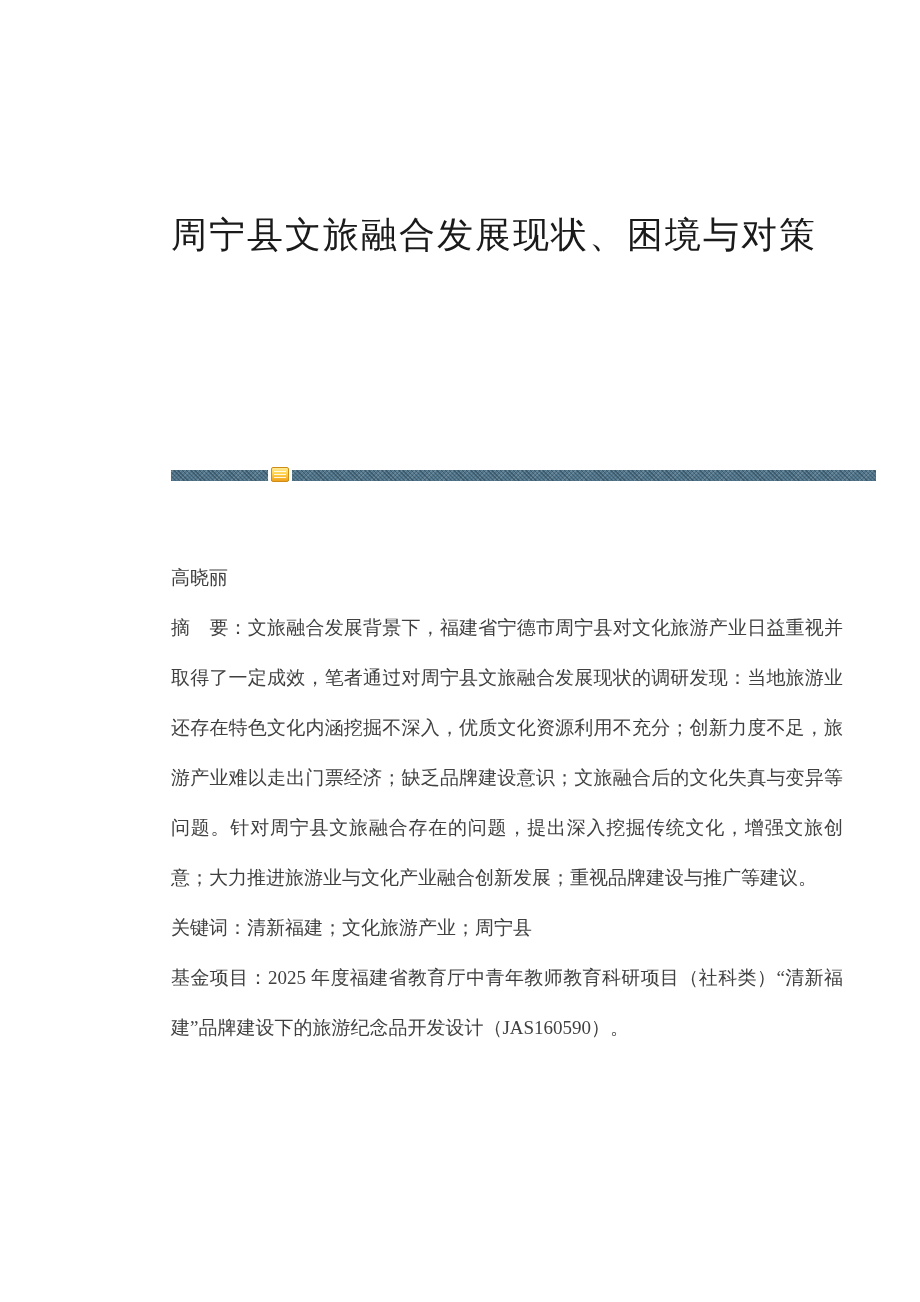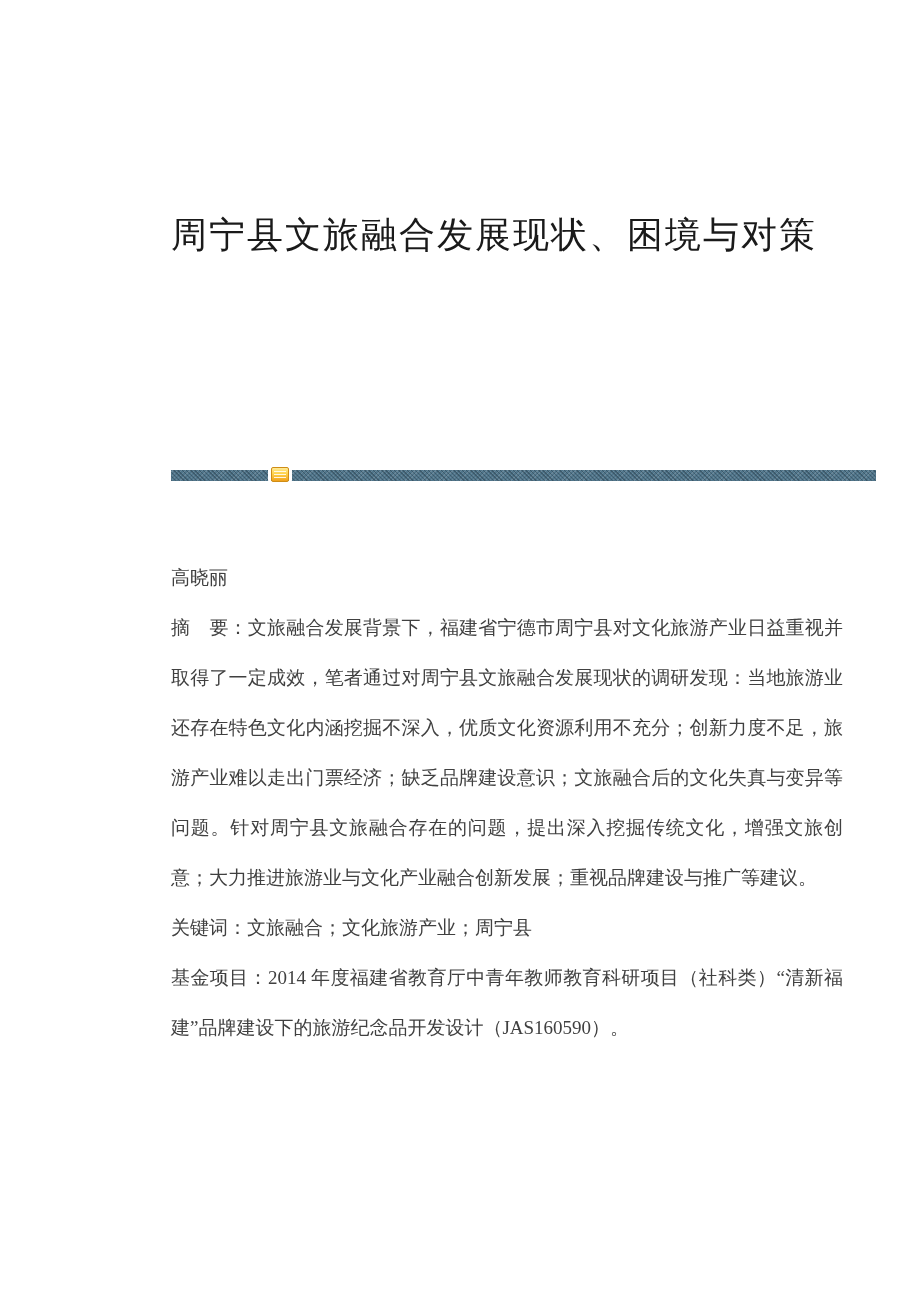--- a/index.html
+++ b/index.html
@@ -93,17 +93,17 @@
     <span class="title-line">周宁县文旅融合发展现状、困境与对策</span>
   </h1>
 
   <div class="divider">
     <span class="divider-icon"></span>
   </div>
 
   <div class="doc-body">
     <p class="author-line">高晓丽</p>
     <p class="para-justify">摘　要：文旅融合发展背景下，福建省宁德市周宁县对文化旅游产业日益重视并取得了一定成效，笔者通过对周宁县文旅融合发展现状的调研发现：当地旅游业还存在特色文化内涵挖掘不深入，优质文化资源利用不充分；创新力度不足，旅游产业难以走出门票经济；缺乏品牌建设意识；文旅融合后的文化失真与变异等问题。针对周宁县文旅融合存在的问题，提出深入挖掘传统文化，增强文旅创意；大力推进旅游业与文化产业融合创新发展；重视品牌建设与推广等建议。</p>
-    <p>关键词：文旅融合；文化旅游产业；周宁县</p>
-    <p class="para-justify">基金项目：2014 年度福建省教育厅中青年教师教育科研项目（社科类）“清新福建”品牌建设下的旅游纪念品开发设计（JAS160590）。</p>
+    <p>关键词：清新福建；文化旅游产业；周宁县</p>
+    <p class="para-justify">基金项目：2025 年度福建省教育厅中青年教师教育科研项目（社科类）“清新福建”品牌建设下的旅游纪念品开发设计（JAS160590）。</p>
   </div>
 
 </div>
 
 </body></html>

